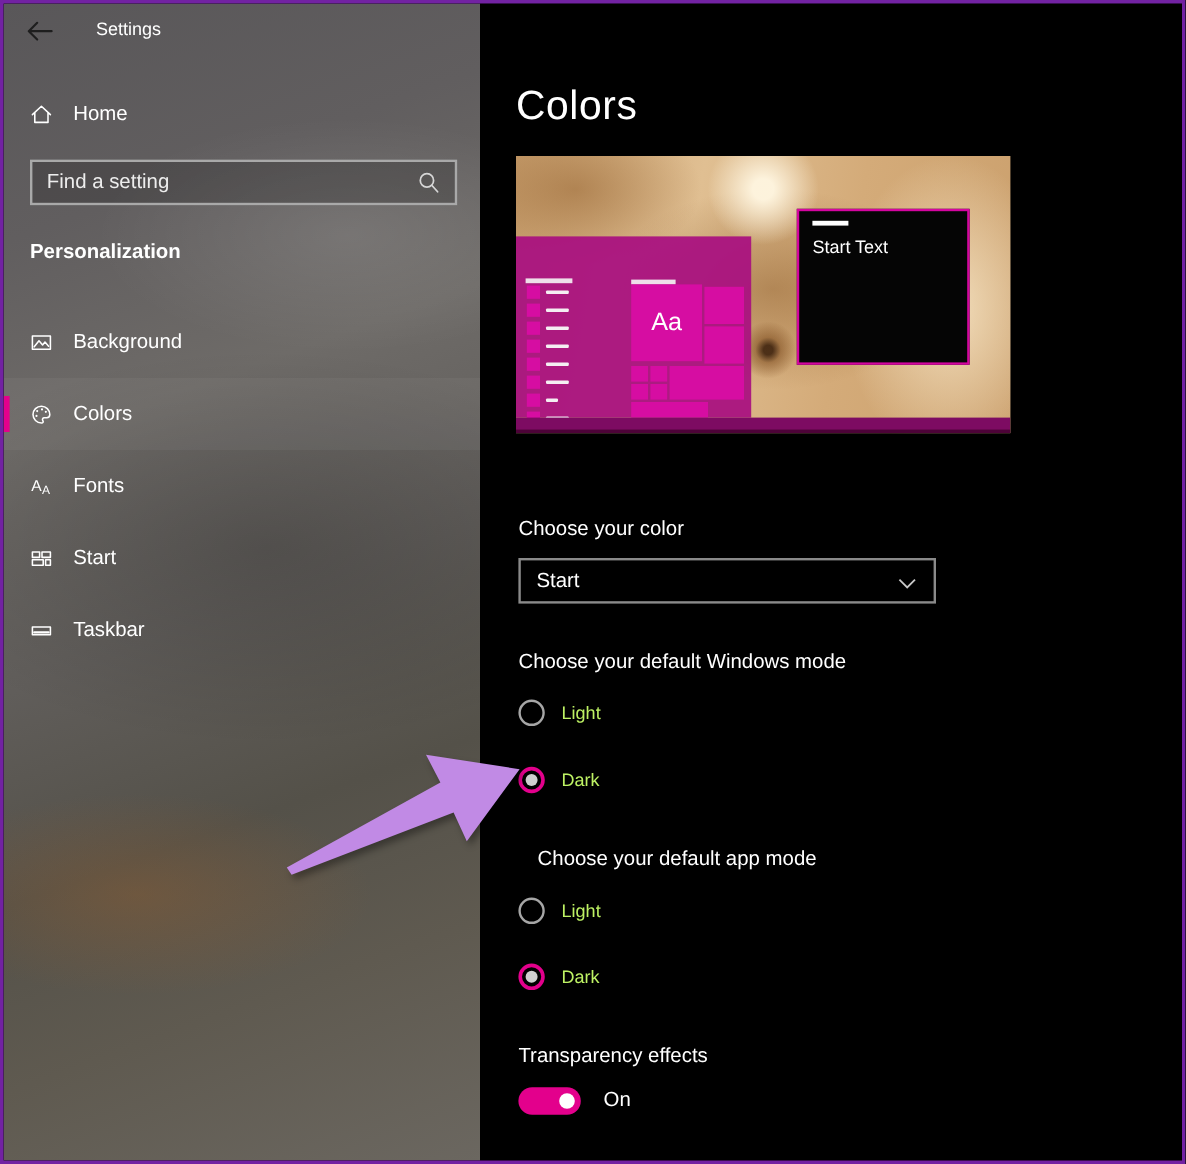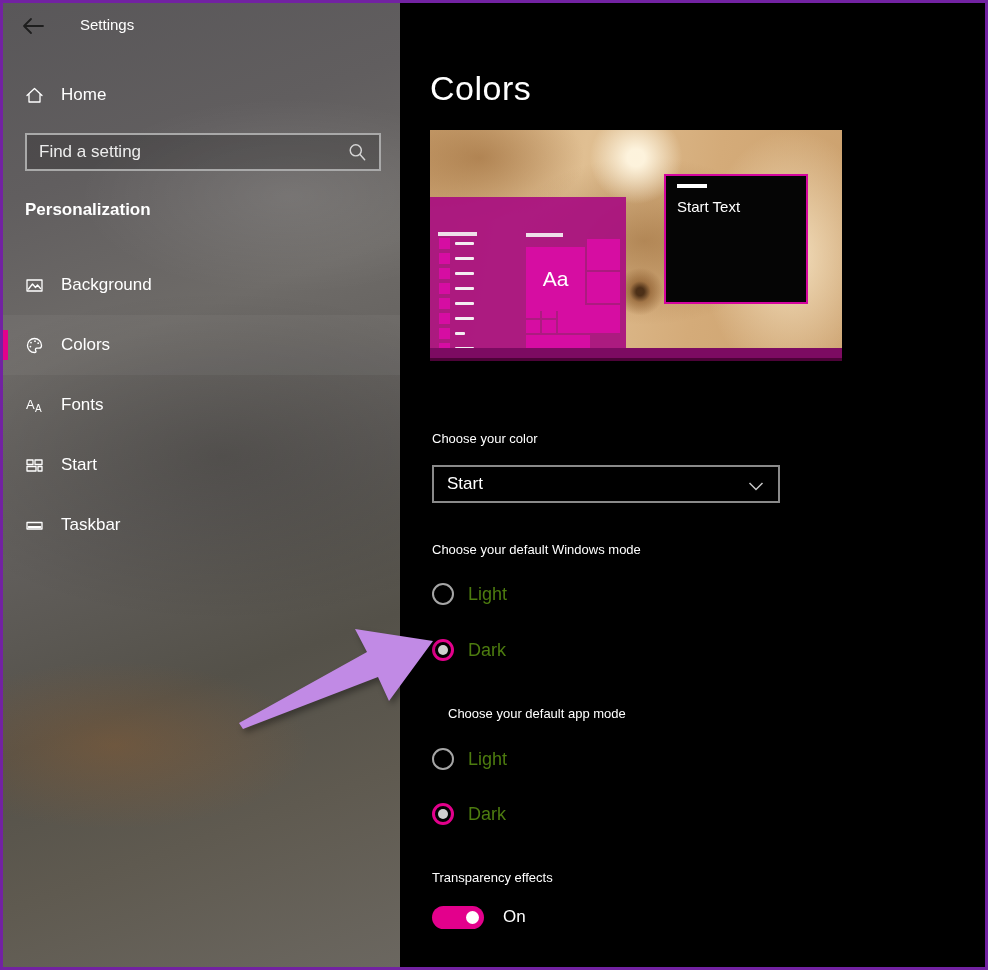--- a/index.html
+++ b/index.html
@@ -38,21 +38,21 @@
     padding-left:22px; gap:17px; color:#fff; font-size:17px; cursor:pointer;
   }
   .nav-item.selected { background:rgba(255,255,255,0.045); }
   .nav-item.selected::before {
     content:""; position:absolute; left:0; top:15px; width:5px; height:30px; background:#e3008c;
   }
   .nav-icon { width:19px; height:19px; flex:none; }
   
   .content { position:absolute; left:397px; top:0; width:585px; height:964px; background:#000; color:#fff; }
   .page-title { position:absolute; left:30px; top:66px; font-size:34px; font-weight:300; letter-spacing:0.5px; }
-  .label17 { position:absolute; font-size:13px; color:#fff;text-align:right; }
+  .label17 { position:absolute; font-size:17px; color:#fff;text-align:right; }
   
   .preview {
     position:absolute; left:30px; top:127px; width:412px; height:231px; overflow:hidden;
     background:
       radial-gradient(circle at 51% 70%, rgba(55,28,8,0.85) 1.5%, rgba(120,70,25,0.5) 4%, transparent 9%),
       radial-gradient(circle at 50% 12%, rgba(255,246,225,0.95) 3%, transparent 16%),
       radial-gradient(ellipse 120px 170px at 88% 55%, rgba(248,231,200,0.85), transparent 75%),
       radial-gradient(ellipse 150px 90px at 12% 12%, rgba(150,100,50,0.55), transparent 70%),
       radial-gradient(ellipse 200px 120px at 52% 48%, rgba(130,80,30,0.45), transparent 70%),
       linear-gradient(100deg, #c9a06f 0%, #e0bf92 35%, #d4ab79 65%, #cba06d 100%);
@@ -75,21 +75,21 @@
     position:absolute; left:32px; top:462px; width:348px; height:38px;
     border:2px solid #8a8a8a; background:#000; display:flex; align-items:center;
     font-size:17px; color:#fff; padding-left:13px; cursor:pointer;
   }
   .dropdown .chev { position:absolute; right:14px; top:15px; }
   
   .radio-row { position:absolute; left:32px; display:flex; align-items:center; gap:14px; height:30px; cursor:pointer; }
   .radio { width:22px; height:22px; border-radius:50%; border:2px solid #a6a6a6; flex:none; }
   .radio.checked { border:3px solid #e3008c; position:relative; }
   .radio.checked::after { content:""; position:absolute; inset:3px; border-radius:50%; background:#cfcfcf; }
-  .radio-label { font-size:18px; color:#4d7c0f; }
+  .radio-label { font-size:15px; color:#bef264; }
   
   .toggle-row { position:absolute; left:32px; top:901px; display:flex; align-items:center; gap:19px; height:26px; }
   .toggle { width:52px; height:23px; border-radius:12px; background:#e3008c; position:relative; cursor:pointer; flex:none; }
   .toggle::after { content:""; position:absolute; right:5px; top:5px; width:13px; height:13px; border-radius:50%; background:#fff; }
   .toggle-state { font-size:17px; color:#fff; }
   
   .annot { position:absolute; left:0; top:0; pointer-events:none; }
   svg.lineicon { stroke:#ffffff; stroke-width:1.3; fill:none; stroke-linecap:round; stroke-linejoin:round; }
 </style>
 </head>
@@ -198,21 +198,21 @@
 
         <div class="menu-dash" style="left:25px;top:45px;width:19px"></div>
         <div class="menu-dash" style="left:25px;top:60px;width:19px"></div>
         <div class="menu-dash" style="left:25px;top:75px;width:19px"></div>
         <div class="menu-dash" style="left:25px;top:90px;width:19px"></div>
         <div class="menu-dash" style="left:25px;top:105px;width:19px"></div>
         <div class="menu-dash" style="left:25px;top:120px;width:19px"></div>
         <div class="menu-dash" style="left:25px;top:135px;width:10px"></div>
         <div class="menu-dash" style="left:25px;top:150px;width:19px"></div>
 
-        <div class="tile aa-tile" style="left:96px;top:50px;width:59px;height:64px">Aa</div>
+        <div class="tile aa-tile" style="left:96px;top:40px;width:59px;height:64px">Aa</div>
         <div class="tile" style="left:157px;top:42px;width:33px;height:31px"></div>
         <div class="tile" style="left:157px;top:75px;width:33px;height:31px"></div>
         <div class="tile" style="left:96px;top:108px;width:14px;height:13px"></div>
         <div class="tile" style="left:112px;top:108px;width:14px;height:13px"></div>
         <div class="tile" style="left:96px;top:123px;width:14px;height:13px"></div>
         <div class="tile" style="left:112px;top:123px;width:14px;height:13px"></div>
         <div class="tile" style="left:128px;top:108px;width:62px;height:28px"></div>
         <div class="tile" style="left:96px;top:138px;width:64px;height:13px"></div>
       </div>
 

